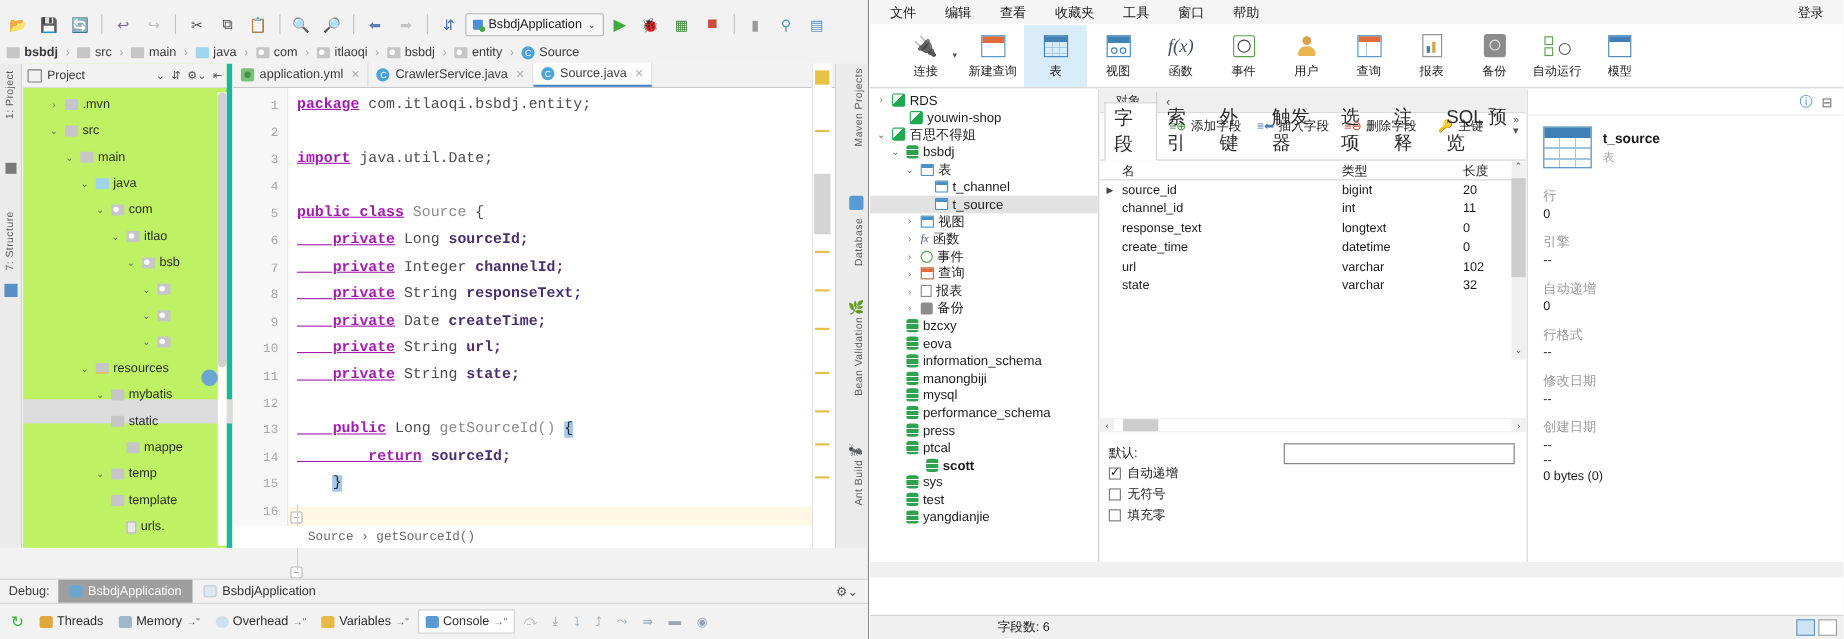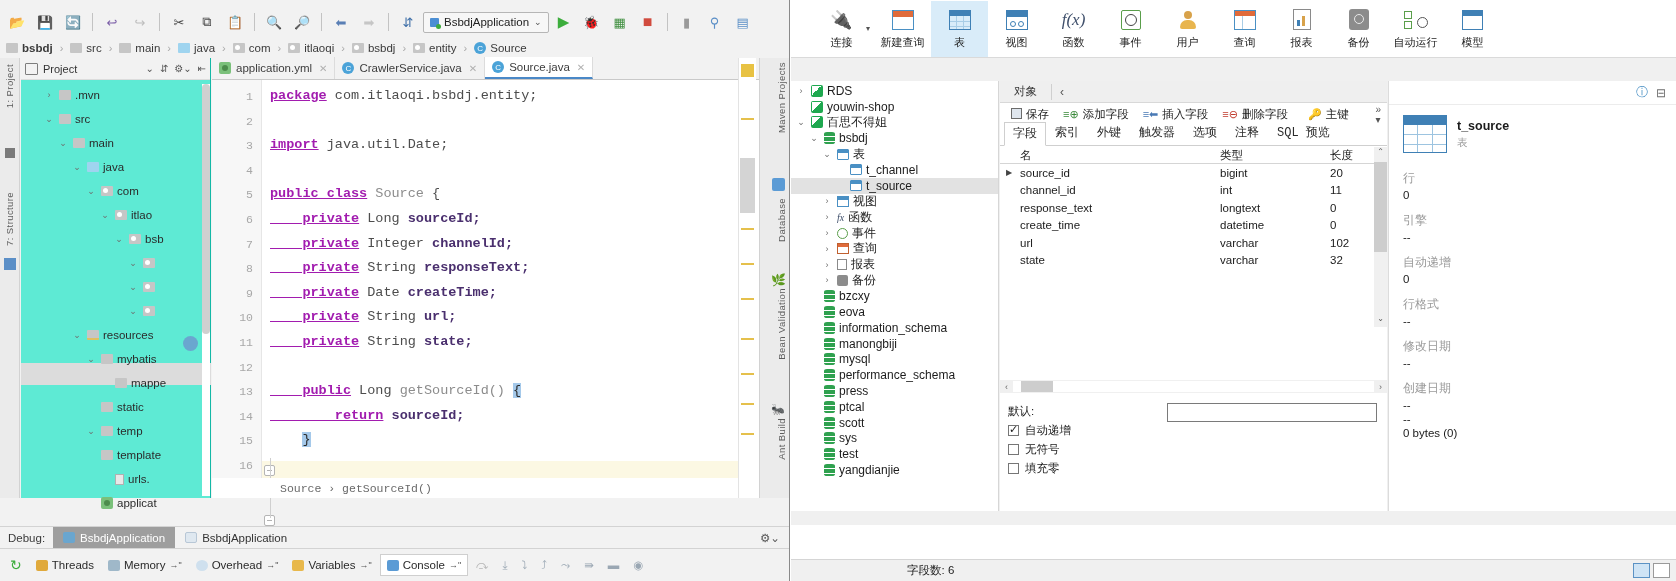--- a/index.html
+++ b/index.html
@@ -34,22 +34,22 @@
   .cico { width:12px;height:12px;border-radius:50%; background:#4ba3d8; color:#fff; font-size:8px;
     display:flex;align-items:center;justify-content:center; }
 
   
   .rail { position:absolute; left:0; top:58px; width:20px; height:440px; background:#ebebeb;
     border-right:1px solid #d2d2d2; }
   .rail .vtxt { position:absolute; writing-mode:vertical-rl; transform:rotate(180deg);
     font-size:9.5px; color:#5c5c5c; letter-spacing:.4px; }
 
   
-  .proj { position:absolute; left:21px; top:58px; width:190px; height:440px; background:#5eead4;
-    border-right:1px solid #14b8a6; }
+  .proj { position:absolute; left:21px; top:58px; width:190px; height:440px; background:#bef264;
+    border-right:5px solid #14b8a6; }
   .proj-head { height:22px; display:flex; align-items:center; gap:5px; padding:0 4px;
     background:#f2f2f2; border-bottom:1px solid #dcdcdc; font-size:11px; color:#333; }
   .proj-head .ic { width:13px; height:12px; border:1px solid #7d7d7d; border-radius:1px; }
   .proj-head .sp { margin-left:auto; display:flex; gap:6px; color:#555; font-size:10px; }
   .tree { position:relative; padding-top:3px; font-size:11.5px; color:#2b2b2b; }
   .tnode { height:24px; display:flex; align-items:center; gap:4px; white-space:nowrap; }
   .tw { width:12px; text-align:center; color:#6e6e6e; font-size:9px; }
   .proj-scroll { position:absolute; right:0; top:26px; width:8px; height:412px; background:#fff; }
   .proj-thumb { position:absolute; right:0; width:8px; background:#d0d0d0; border-radius:4px; }
   .sel-row { position:absolute; left:0; width:190px; height:22px; background:#dcdcdc; }
@@ -136,22 +136,22 @@
 
   .nv-main { position:absolute; left:209px; top:0; width:387px; height:430px; background:#fff; }
   .obj-bar { height:22px; background:#efefef; border-bottom:1px solid #d8d8d8; display:flex; align-items:center;
     font-size:11.5px; color:#3a3a3a; }
   .obj-bar .ob { padding:0 14px; }
   .obj-bar .sepv { width:1px; height:16px; background:#cfcfcf; }
   .obj-bar .chev { padding:0 8px; color:#555; font-size:12px; }
   .des-bar { height:23px; display:flex; align-items:center; gap:4px; padding-left:6px; font-size:11.5px;
     color:#1c1c1c; background:#fff; }
   .des-bar .it { display:flex; align-items:center; gap:4px; padding:0 5px; }
-  .fld-tabs { height:20px; display:flex; align-items:flex-end; font-size:12px; color:#2b2b2b;
-    border-bottom:1px solid #cfcfcf; padding-left:4px;font-family:Liberation Mono, monospace; }
+  .fld-tabs { height:20px; display:flex; align-items:flex-end; font-size:17px; color:#2b2b2b;
+    border-bottom:1px solid #cfcfcf; padding-left:4px; }
   .ft { padding:2px 8px 3px; border:1px solid transparent; }
   .ft.active { background:#fff; border:1px solid #cfcfcf; border-bottom:1px solid #fff; margin-bottom:-1px; }
   .grid-head { height:18px; display:flex; font-size:11.5px; color:#1a1a1a; border-bottom:1px solid #d5d5d5; }
   .gh { padding:2px 6px; }
   .grow { height:17.5px; display:flex; font-size:11.5px; color:#1a1a1a; align-items:center; }
   .gc { padding:0 6px; overflow:hidden; white-space:nowrap; }
   .rowmark { width:14px; text-align:center; color:#444; font-size:8px; }
   .hsb { position:absolute; left:0; bottom:118px; width:387px; height:13px; background:#f0f0f0;
     display:flex; align-items:center; font-size:9px; color:#666; }
   .hsb .arw { width:13px; text-align:center; }
@@ -353,49 +353,44 @@
           <div class="tnode" style="padding-left: 50px;">
             <span class="tw">⌄</span>
             <span class="fldr" style="background:#c6c6c6;border-bottom:2px solid #e0c060"></span>
             <span>resources</span>
           </div>
           <div class="tnode" style="padding-left: 64px;">
             <span class="tw">⌄</span>
             <span class="fldr"></span>
             <span>mybatis</span>
           </div>
+          <div class="tnode" style="padding-left: 64px;">
+            <span class="tw"></span>
+            <span class="fldr"></span>
+            <span>static</span>
+          </div>
           <div class="tnode" style="padding-left: 78px;">
             <span class="tw"></span>
             <span class="fldr"></span>
             <span>mappe</span>
           </div>
           <div class="tnode" style="padding-left: 64px;">
-            <span class="tw"></span>
-            <span class="fldr"></span>
-            <span>static</span>
-          </div>
-          <div class="tnode" style="padding-left: 64px;">
             <span class="tw">⌄</span>
             <span class="fldr"></span>
             <span>temp</span>
           </div>
           <div class="tnode" style="padding-left: 64px;">
             <span class="tw"></span>
             <span class="fldr"></span>
             <span>template</span>
           </div>
           <div class="tnode" style="padding-left: 78px;">
             <span class="tw"></span>
             <span style="display:inline-block;width:9px;height:11px;background:#e8e8e8;border:1px solid #b0b0b0"></span>
             <span>urls.</span>
-          </div>
-          <div class="tnode" style="padding-left: 64px;">
-            <span class="tw"></span>
-            <span class="yml-ic"></span>
-            <span>applicat</span>
           </div>
         </div>
       <div class="proj-scroll">
         <div class="proj-thumb" style="top:0px;height:250px"></div>
       </div>
       <div style="position:absolute;left:162px;top:278px;width:15px;height:15px;border-radius:50%;background:#6aa6cf"></div>
     </div>
 
     <div class="ed">
       <div class="tabs" id="ed-tabs">
@@ -526,20 +521,30 @@
       <span class="dt" style="color:#9aa7b3">⤴</span>
       <span class="dt" style="color:#9aa7b3">⤳</span>
       <span class="dt" style="color:#9aa7b3">⇛</span>
       <span class="dt" style="color:#9aa7b3">▬</span>
       <span class="dt" style="color:#9aa7b3">◉</span>
     </div>
   </div>
 
   <div id="nav">
 
+    <div class="nv-menubar">
+      <span>文件</span>
+      <span>编辑</span>
+      <span>查看</span>
+      <span>收藏夹</span>
+      <span>工具</span>
+      <span>窗口</span>
+      <span>帮助</span>
+      <span class="nv-login">登录</span>
+    </div>
 
     <div class="nv-ribbon" id="nv-ribbon">
         <div class="rb">
           <span class="gl">
             <span style="font-size:18px;color:#3b3b3b">🔌</span>
           </span>
           <span>连接</span>
         </div>
         <span class="rb-caret">▾</span>
         <div class="rb">
@@ -628,21 +633,21 @@
       </div>
 
     <div class="nv-body">
 
       <div class="nv-tree" id="nv-tree">
           <div class="nt" style="padding-left: 4px;">
             <span class="ar">›</span>
             <span class="conn-ic"></span>
             <span>RDS</span>
           </div>
-          <div class="nt" style="padding-left: 4px;">
+          <div class="nt" style="padding-left: 20px;">
             <span class="ar"></span>
             <span class="conn-ic"></span>
             <span>youwin-shop</span>
           </div>
           <div class="nt" style="padding-left: 4px;">
             <span class="ar">⌄</span>
             <span class="conn-ic"></span>
             <span>百思不得姐</span>
           </div>
           <div class="nt" style="padding-left: 17px;">
@@ -728,21 +733,21 @@
           <div class="nt" style="padding-left: 17px;">
             <span class="ar"></span>
             <span class="db-ic"></span>
             <span>press</span>
           </div>
           <div class="nt" style="padding-left: 17px;">
             <span class="ar"></span>
             <span class="db-ic"></span>
             <span>ptcal</span>
           </div>
-          <div class="nt" style="padding-left: 17px;">
+          <div class="nt" style="padding-left: 35px; font-weight: bold;">
             <span class="ar"></span>
             <span class="db-ic"></span>
             <span>scott</span>
           </div>
           <div class="nt" style="padding-left: 17px;">
             <span class="ar"></span>
             <span class="db-ic"></span>
             <span>sys</span>
           </div>
           <div class="nt" style="padding-left: 17px;">

